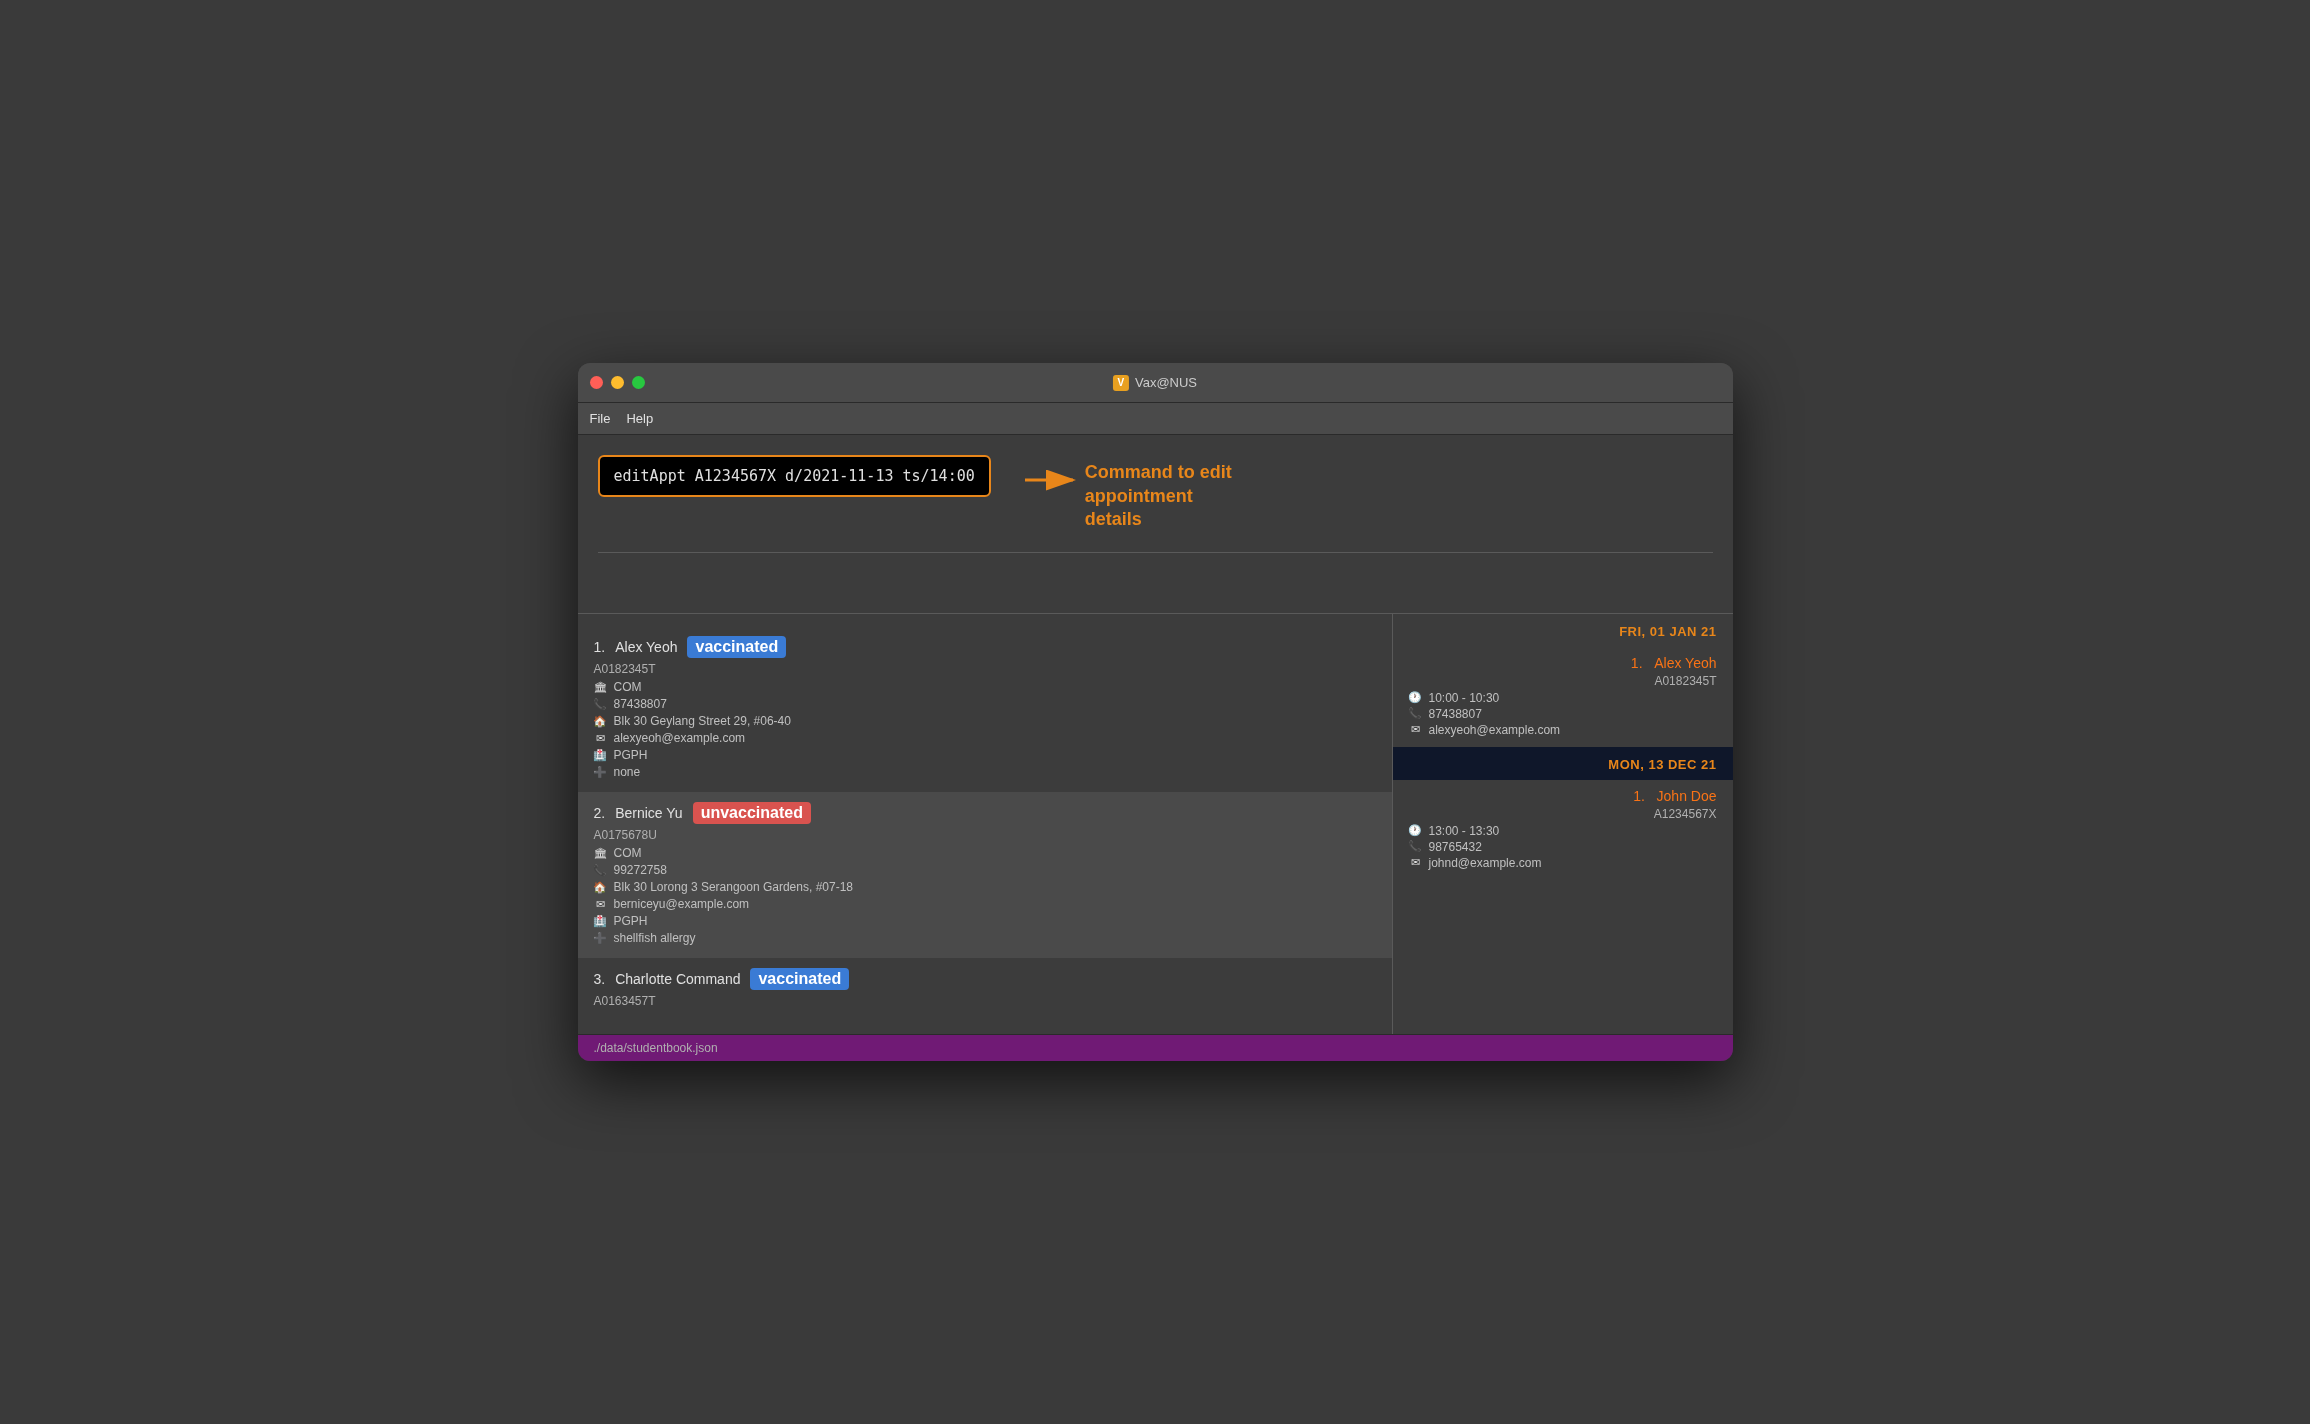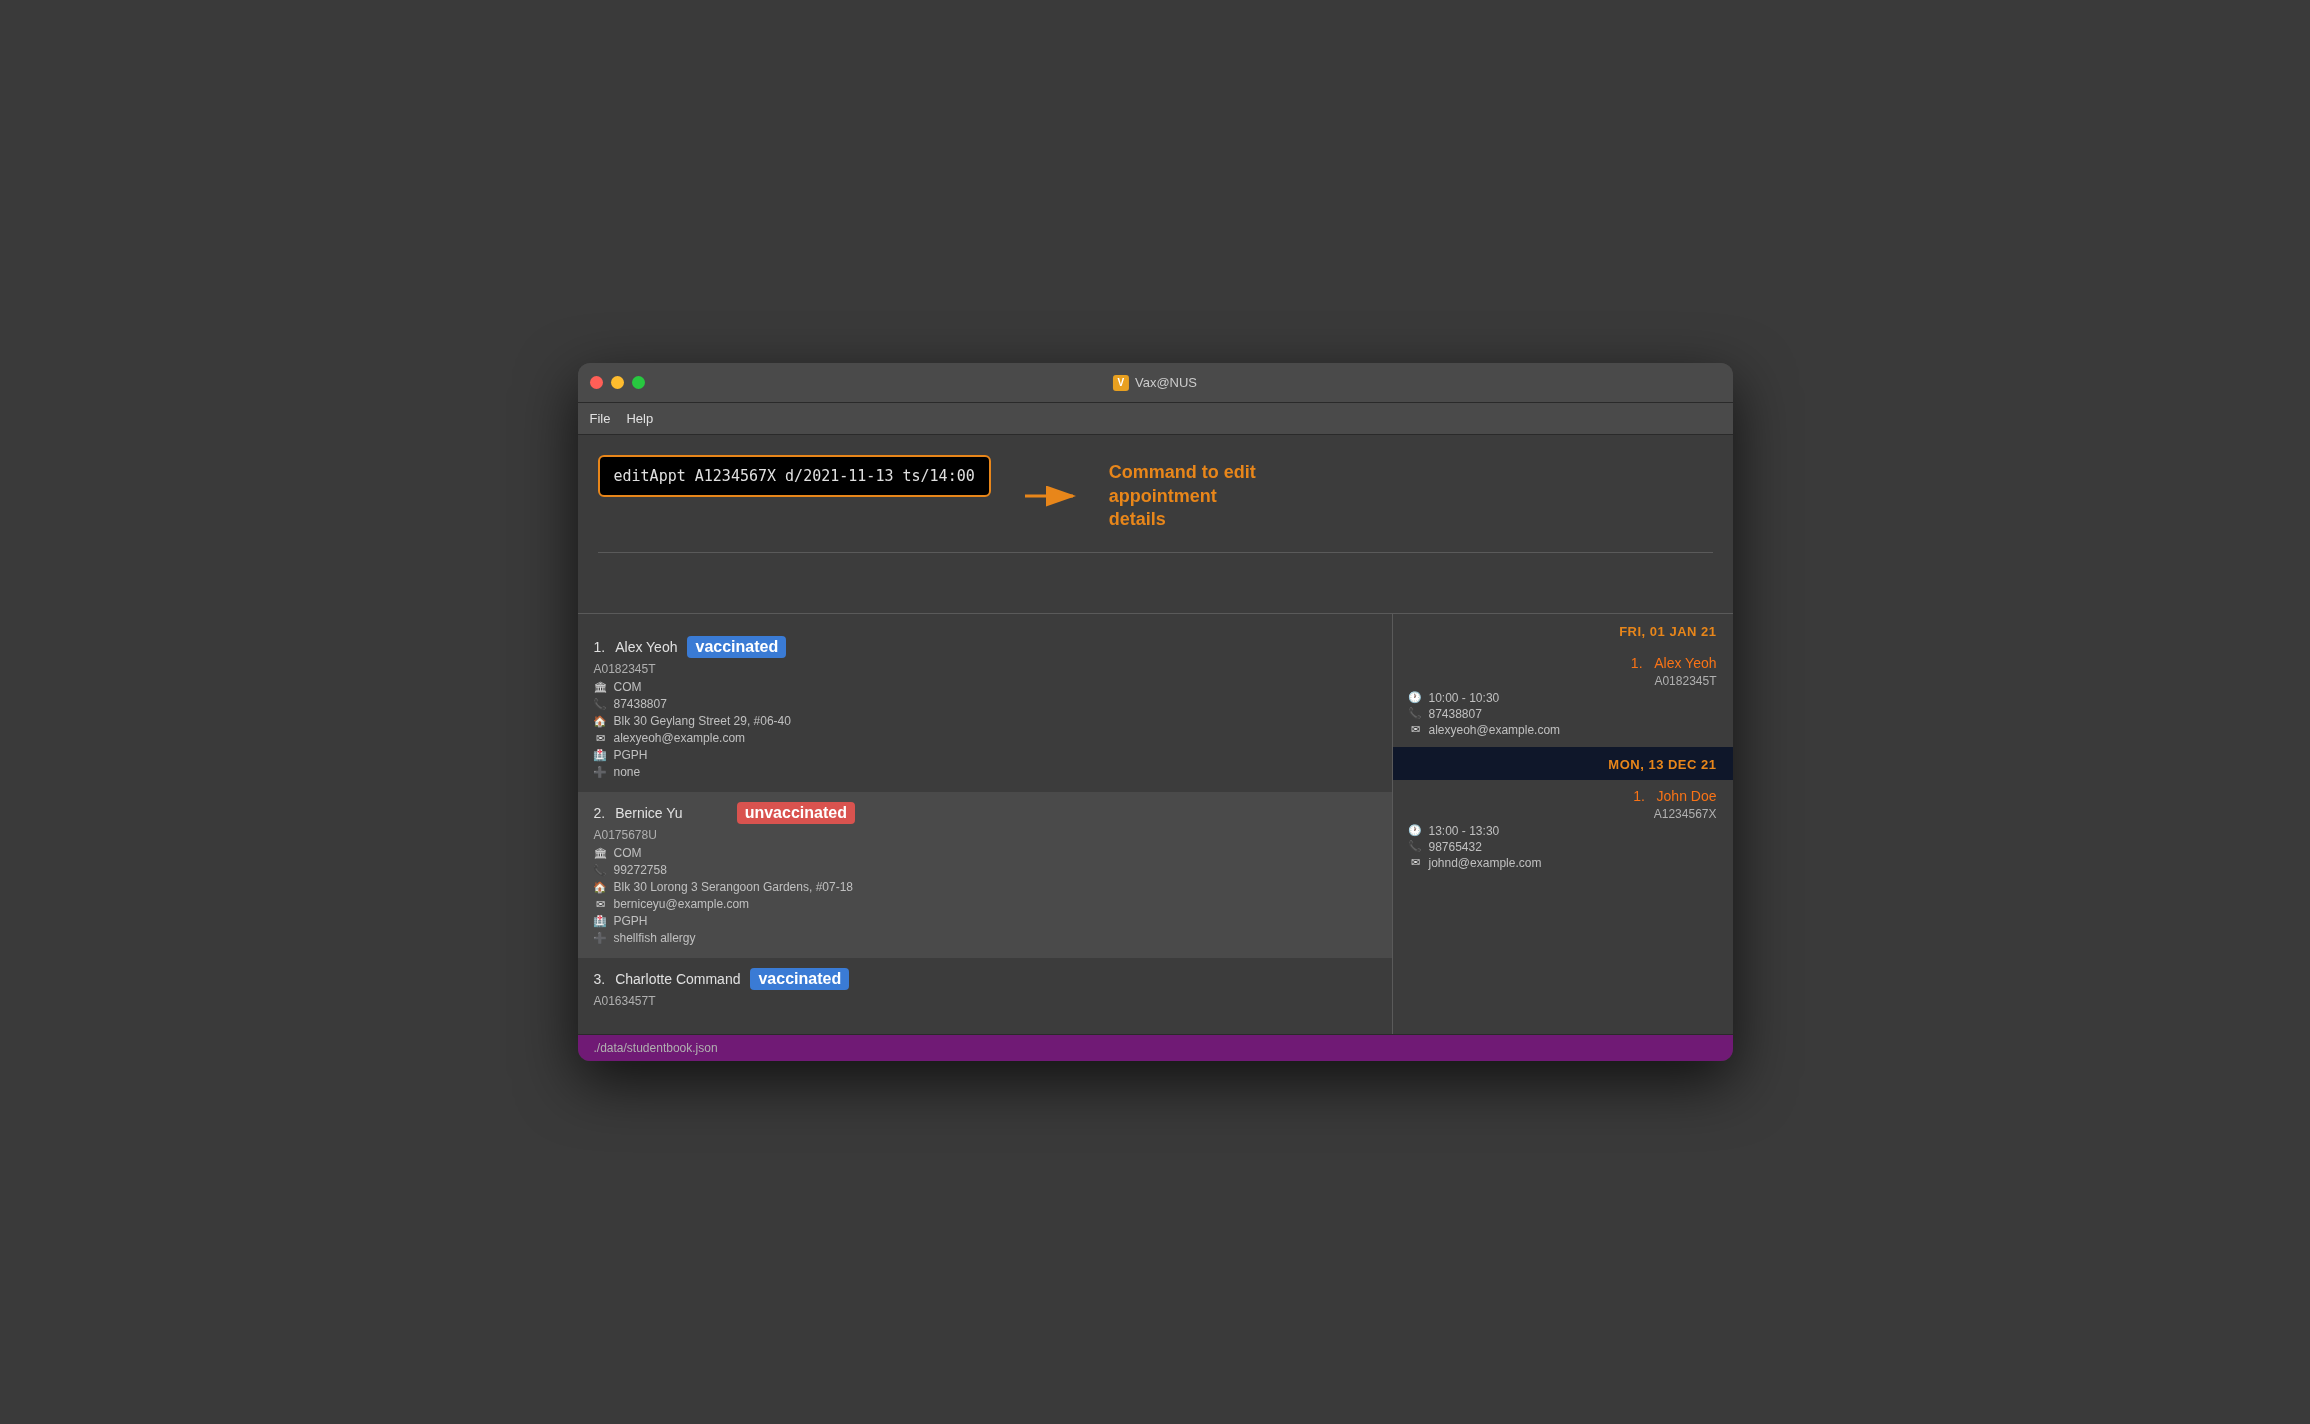--- a/index.html
+++ b/index.html
@@ -95,22 +95,22 @@
       background: #000000;
       padding: 10px 14px;
       color: #e0e0e0;
       font-size: 15px;
       font-family: monospace;
       white-space: nowrap;
       min-width: 340px;
     }
     .arrow-annotation {
       display: flex;
-      align-items: center;
-      gap: 28px;
+      align-items: flex-start;
+      gap: 4px;
       margin-top: 6px;
     }
     .arrow-svg {
       margin-top: 4px;
     }
     .annotation-text {
       color: #e8861a;
       font-size: 18px;
       font-weight: bold;
       line-height: 1.3;
@@ -167,21 +167,21 @@
       font-weight: 500;
     }
     .badge {
       padding: 2px 8px;
       border-radius: 4px;
       font-size: 16px;
       font-weight: 600;
       color: white;
     }
     .badge-vaccinated { background: #3a7bd5; }
-    .badge-unvaccinated { background: #d9534f; margin-left: 44px; }
+    .badge-unvaccinated { background: #d9534f; }
     .patient-id {
       color: #b0b0b0;
       font-size: 12px;
       margin-bottom: 4px;
     }
     .patient-detail {
       display: flex;
       align-items: flex-start;
       gap: 6px;
       color: #c0c0c0;

